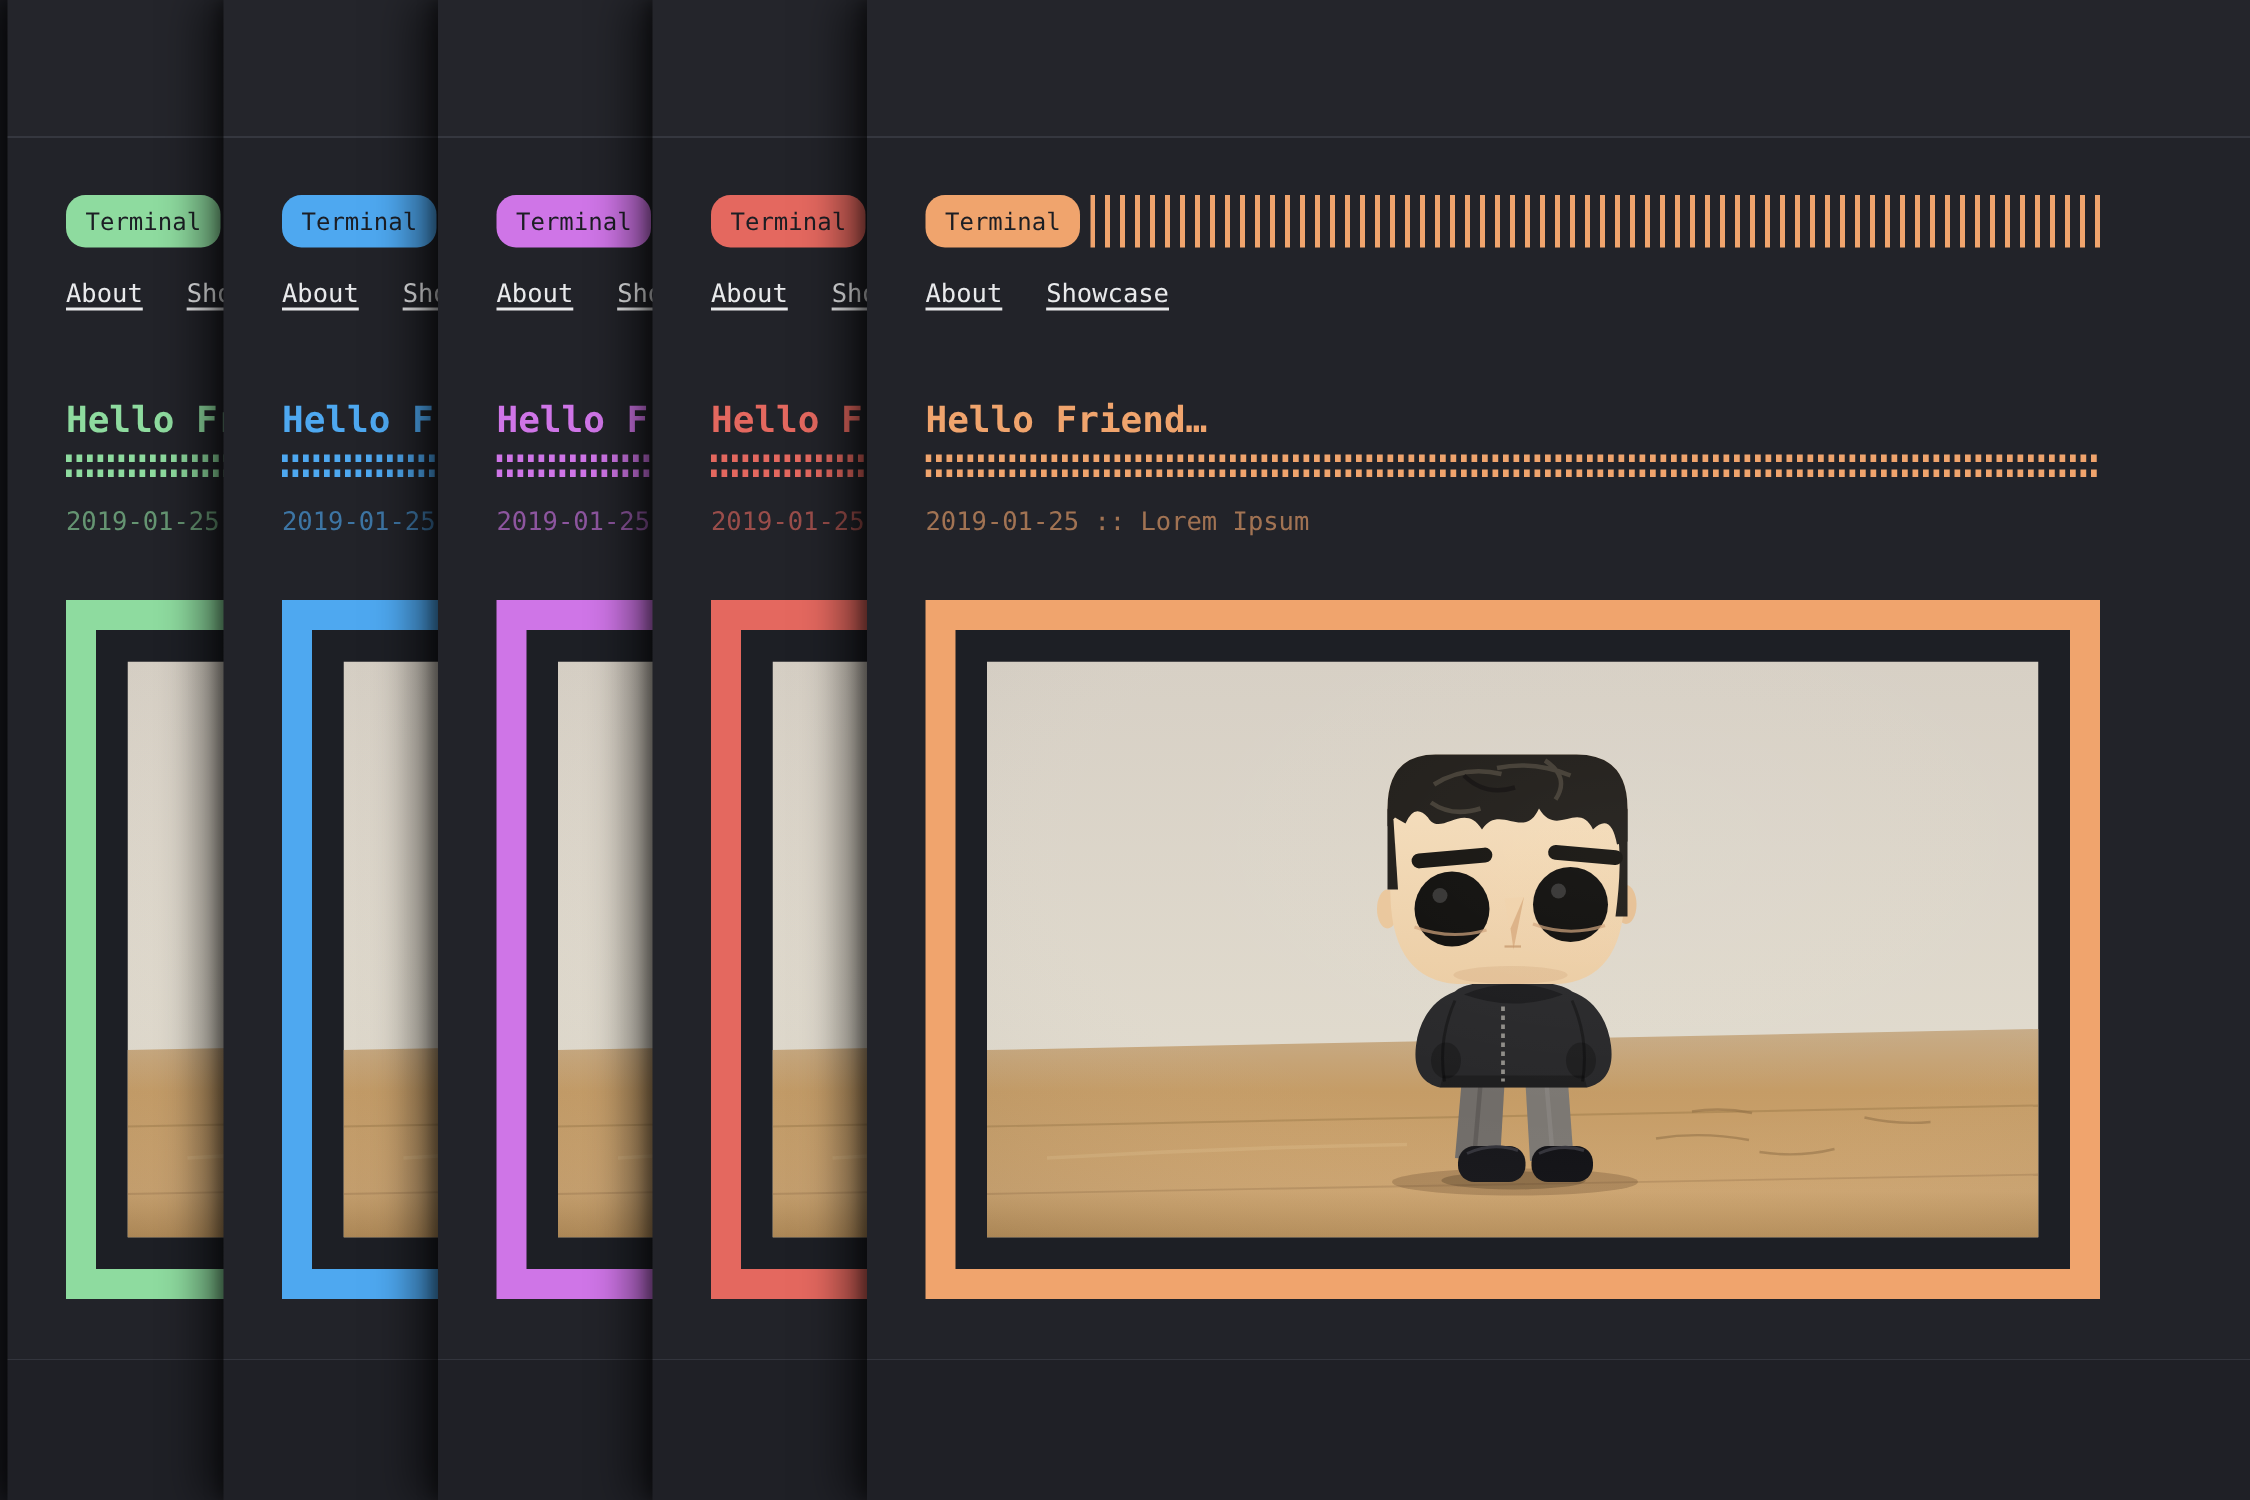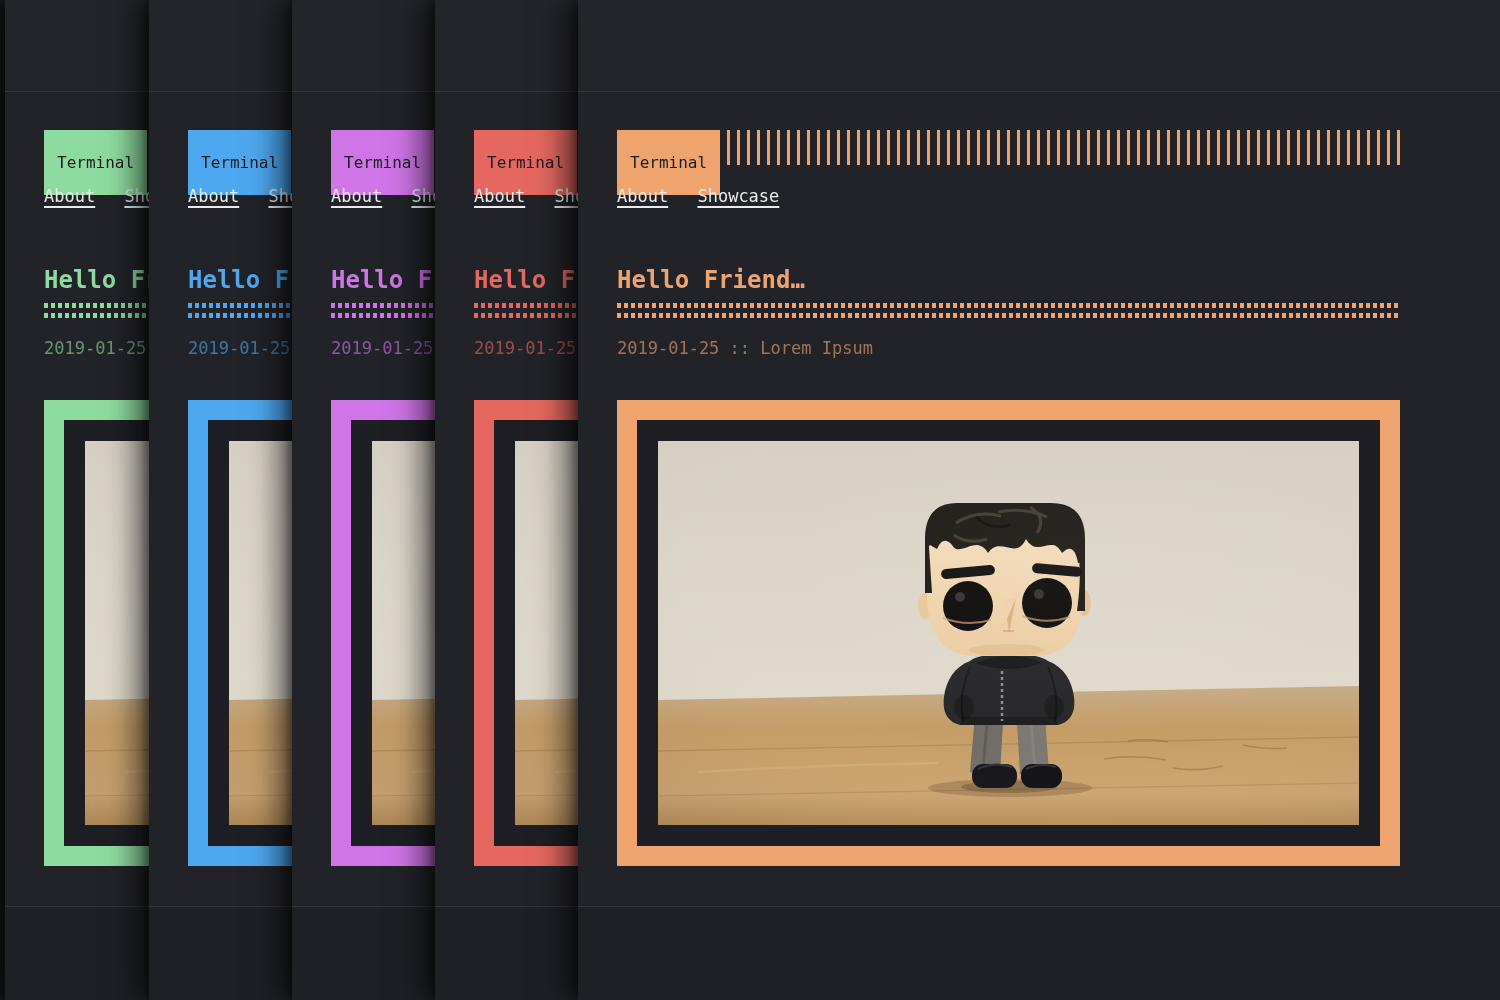--- a/index.html
+++ b/index.html
@@ -11,22 +11,22 @@
       #24252b 0px,#24252b 91px,
       #35373f 91px,#35373f 92px,
       #222329 92px,#222329 906px,
       #33353d 906px,#33353d 907px,
       #1f2026 907px,#1f2026 1000px);
     box-shadow:-16px 0 26px rgba(0,0,0,.50), -4px 0 9px rgba(0,0,0,.38);}
 
   .content{position:absolute;left:39px;top:0;width:783px;height:100%;}
 
   .logo-row{position:absolute;top:130px;left:0;right:0;height:35px;display:flex;align-items:stretch;}
-  .badge{display:block;height:35px;line-height:35px;padding:15px 13px;background:var(--accent);
-    color:#1c1e24;font-size:16px;text-decoration:none;white-space:nowrap;}
+  .badge{display:block;height:35px;line-height:35px;padding:0 13px;background:var(--accent);
+    color:#1c1e24;font-size:16px;text-decoration:none;white-space:nowrap;border-radius:13px;}
   .stripes{flex:1;margin-left:7px;height:35px;
     background:repeating-linear-gradient(90deg,var(--accent) 0px,var(--accent) 3px,transparent 3px,transparent 10px);}
 
   .nav{position:absolute;top:186px;left:0;font-size:17px;}
   .nav a{color:#e9eaec;text-decoration:underline;text-underline-offset:4px;
     text-decoration-thickness:1.5px;margin-right:19px;text-align:right;}
 
   .post-title{position:absolute;top:265px;left:0;margin:0;font-size:24px;font-weight:700;
     line-height:30px;color:var(--accent);white-space:nowrap;}
 

